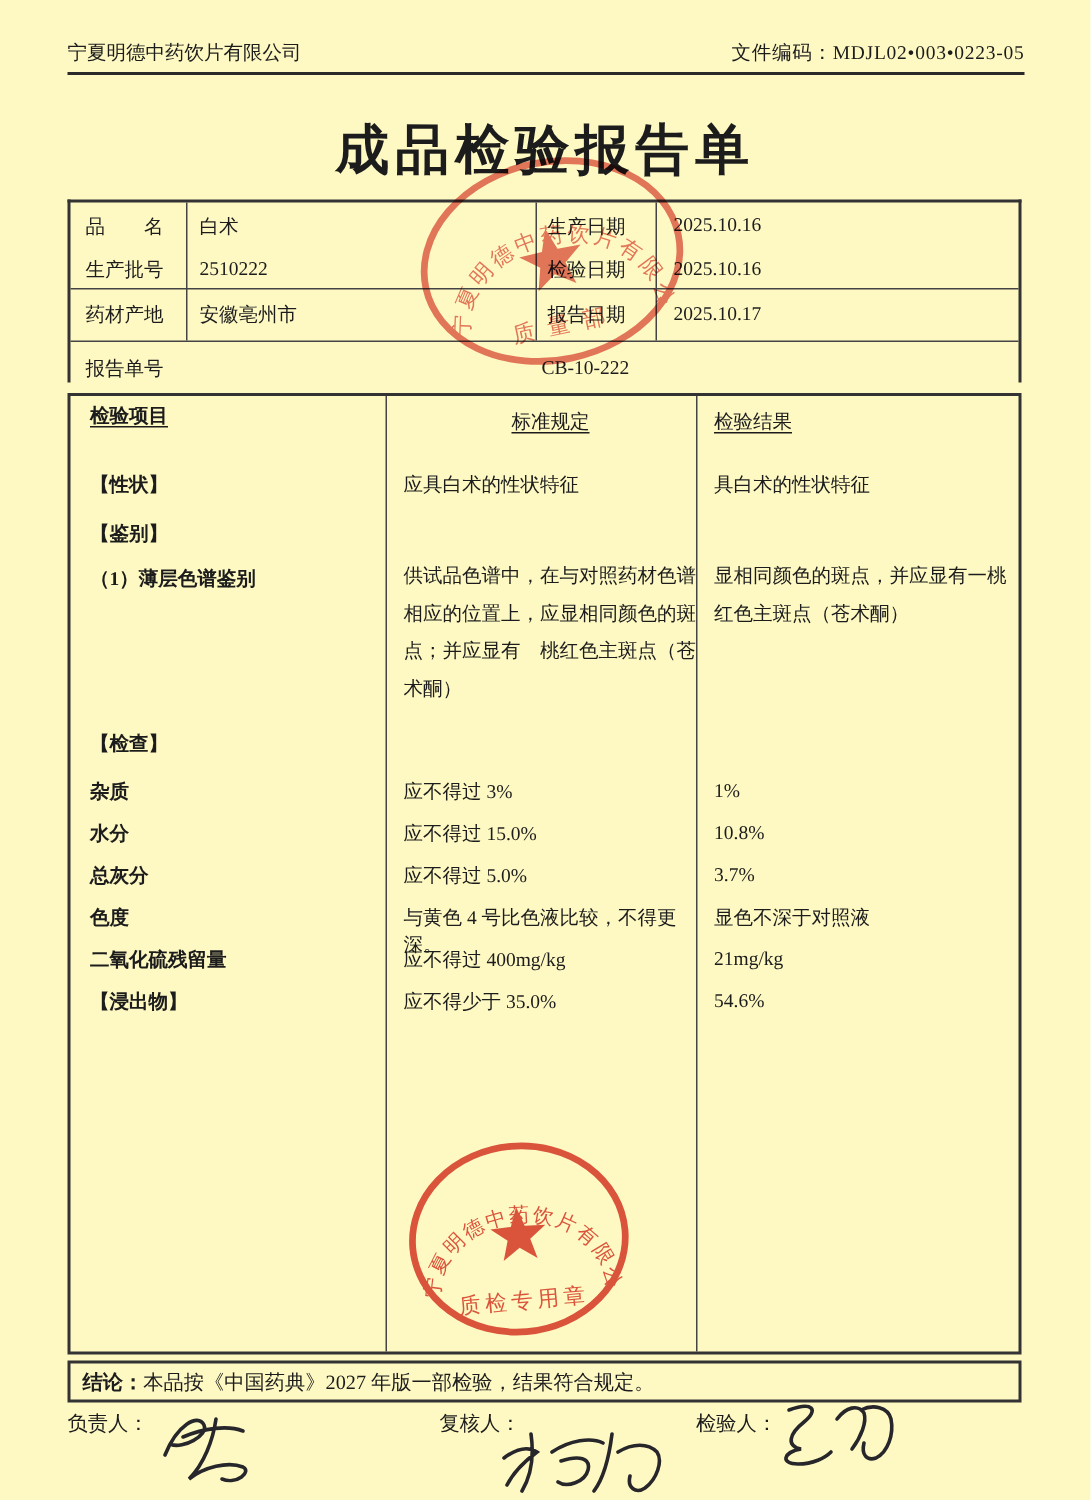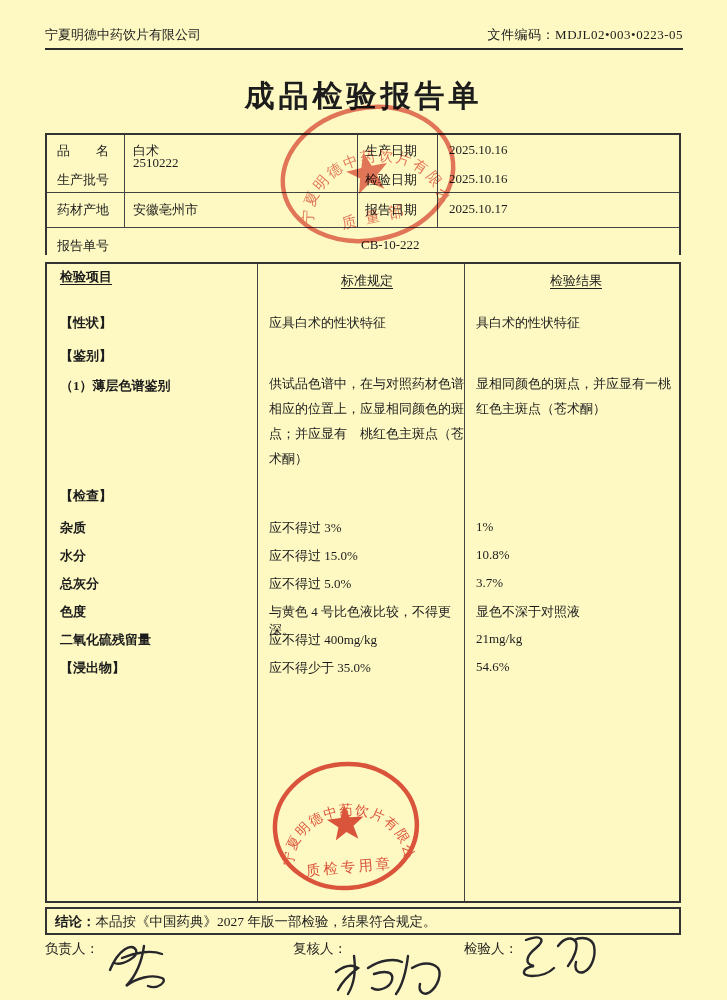--- a/index.html
+++ b/index.html
@@ -8,21 +8,21 @@
   .page { position:relative; width:727px; height:1000px; background:#fef9c3; overflow:hidden; }
 
   
   .hdr { position:absolute; left:45px; top:26px; width:638px; height:24px;
          border-bottom:2px solid #2a2a2a; display:flex; justify-content:space-between;
          align-items:flex-start; font-size:13px; }
   .hdr .code { letter-spacing:.5px;font-family:Liberation Serif, serif; }
 
   
   .title { position:absolute; left:0; top:76px; width:727px; text-align:center;
-           font-family:"Liberation Sans", sans-serif; font-weight:bold; font-size:30px;
+           font-family:"Liberation Sans", sans-serif; font-weight:bold; font-size:36px;
            letter-spacing:4px; }
 
   
   .info { position:absolute; left:45px; top:133px; width:636px; height:122px;
           border:2px solid #333; border-bottom:none; font-size:13px; }
   .vline, .hline { position:absolute; background:#444; }
   .info .v1 { left:77px;  top:0; width:1px; height:92px; }
   .info .v2 { left:310px; top:0; width:1px; height:92px; }
   .info .v3 { left:390px; top:0; width:1px; height:92px; }
   .info .h1 { left:0; top:57px; width:100%; height:1px; }
@@ -76,41 +76,41 @@
     <div class="vline v3"></div>
     <div class="hline h1"></div>
     <div class="hline h2"></div>
 
     <span class="itxt" style="left:10px;top:7px">品　　名</span>
     <span class="itxt" style="left:86px;top:7px">白术</span>
     <span class="itxt" style="left:318px;top:7px">生产日期</span>
     <span class="itxt" style="left:402px;top:7px">2025.10.16</span>
 
     <span class="itxt" style="left:10px;top:36px">生产批号</span>
-    <span class="itxt" style="left:86px;top:20px">2510222</span>
+    <span class="itxt" style="left:86px;top:36px">2510222</span>
     <span class="itxt" style="left:318px;top:36px">检验日期</span>
     <span class="itxt" style="left:402px;top:36px">2025.10.16</span>
 
     <span class="itxt" style="left:10px;top:66px">药材产地</span>
     <span class="itxt" style="left:86px;top:66px">安徽亳州市</span>
     <span class="itxt" style="left:318px;top:66px">报告日期</span>
     <span class="itxt" style="left:402px;top:66px">2025.10.17</span>
 
     <span class="itxt" style="left:10px;top:102px">报告单号</span>
     <span class="itxt" style="left:314px;top:102px">CB-10-222</span>
   </div>
 
   <div class="tbl">
     <div class="vline v1"></div>
     <div class="vline v2"></div>
 
     <div class="trow thead" style="top:4px">
       <div class="ti"><span>检验项目</span></div>
       <div class="ts" style="text-align:center"><span>标准规定</span></div>
-      <div class="tr2" style="text-align:center"><span>检验结果</span></div>
+      <div class="tr2" style="text-align:left"><span>检验结果</span></div>
     </div>
 
     <div class="trow single" style="top:50px">
       <div class="ti">【性状】</div>
       <div class="ts">应具白术的性状特征</div>
       <div class="tr2">具白术的性状特征</div>
     </div>
 
     <div class="trow single" style="top:83px">
       <div class="ti">【鉴别】</div>

